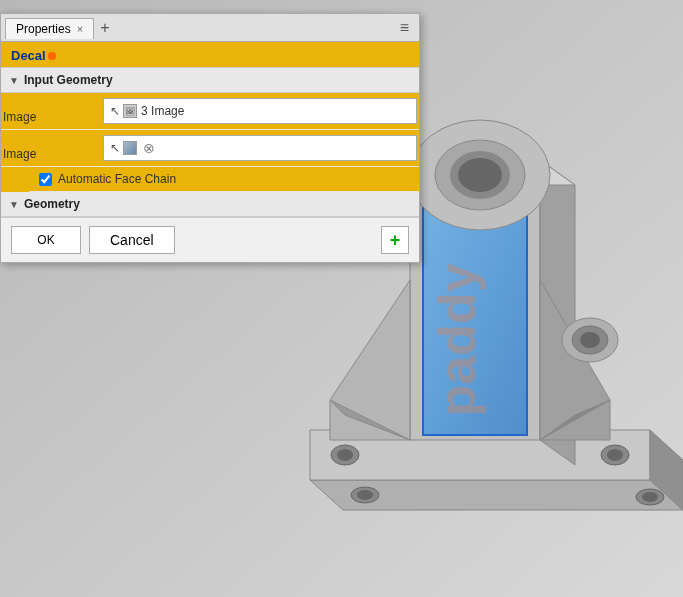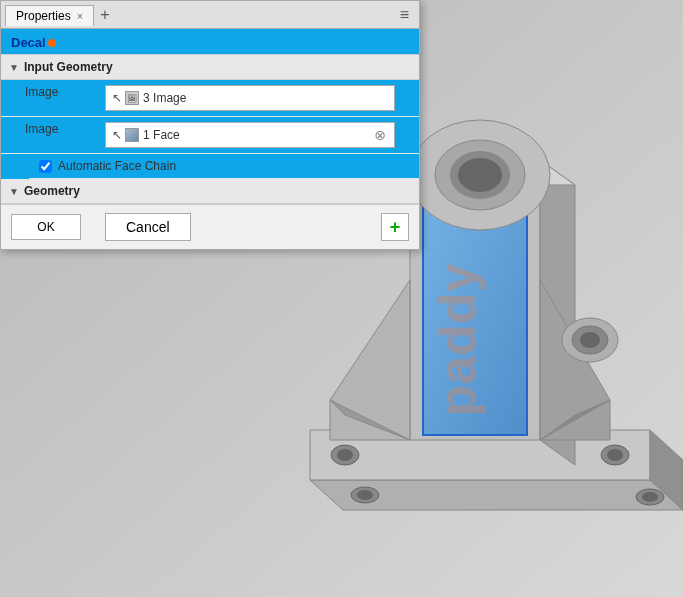--- a/index.html
+++ b/index.html
@@ -18,23 +18,23 @@
       position: absolute;
       top: 0; left: 0;
       width: 683px;
       height: 597px;
       background: linear-gradient(135deg, #b0b0b0 0%, #d0d0d0 50%, #b8b8b8 100%);
     }
 
     
     .properties-panel {
       position: absolute;
-      top: 0; left: 0;
+      top: 13px; left: 0;
       width: 420px;
-      background: #0ea5e9;
+      background: #eab308;
       border: 1px solid #aaa;
       box-shadow: 2px 2px 8px rgba(0,0,0,0.3);
     }
 
     
     .tab-bar {
       display: flex;
       align-items: center;
       background: #e0e0e0;
       border-bottom: 1px solid #aaa;
@@ -116,24 +116,25 @@
 
     .section-arrow {
       margin-right: 5px;
       font-size: 10px;
       color: #555;
     }
 
     
     .form-row {
       display: flex;
-      align-items: flex-start;
-      padding: 5px 24px;
+      align-items: flex-end;
+      padding: 5px 2px;
       border-bottom: 1px solid #e5e5e5;
       min-height: 30px;
+      gap: 20px;
     }
 
     .form-label {
       width: 80px;
       color: #333;
       font-size: 12px;
       flex-shrink: 0;
     }
 
     .form-value {
@@ -185,23 +186,22 @@
     }
 
     .checkbox-label {
       font-size: 12px;
       color: #333;
     }
 
     
     .button-row {
       display: flex;
-      align-items: center;
       padding: 8px 10px;
-      gap: 24px;
+      gap: 8px;
       border-top: 1px solid #ccc;
       background: #f0f0f0;
     }
 
     .btn-ok {
       background: white;
       border: 1px solid #aaa;
       padding: 5px 20px;
       font-size: 12px;
       cursor: pointer;
@@ -350,21 +350,20 @@
       <span class="img-icon">🖼</span>
       <span class="form-value-text">3 Image</span>
     </div>
   </div>
 
   <div class="form-row">
     <span class="form-label">Image</span>
     <div class="form-value">
       <span class="cursor-arrow">↖</span>
       <span class="face-icon"></span>
-      <span class="form-value-text">1 Face</span>
       <button class="clear-btn">⊗</button>
     </div>
   </div>
 
   <div class="checkbox-row">
     <input type="checkbox" checked="" style="">
     <span class="checkbox-label">Automatic Face Chain</span>
   </div>
 
   <div class="section-header">

